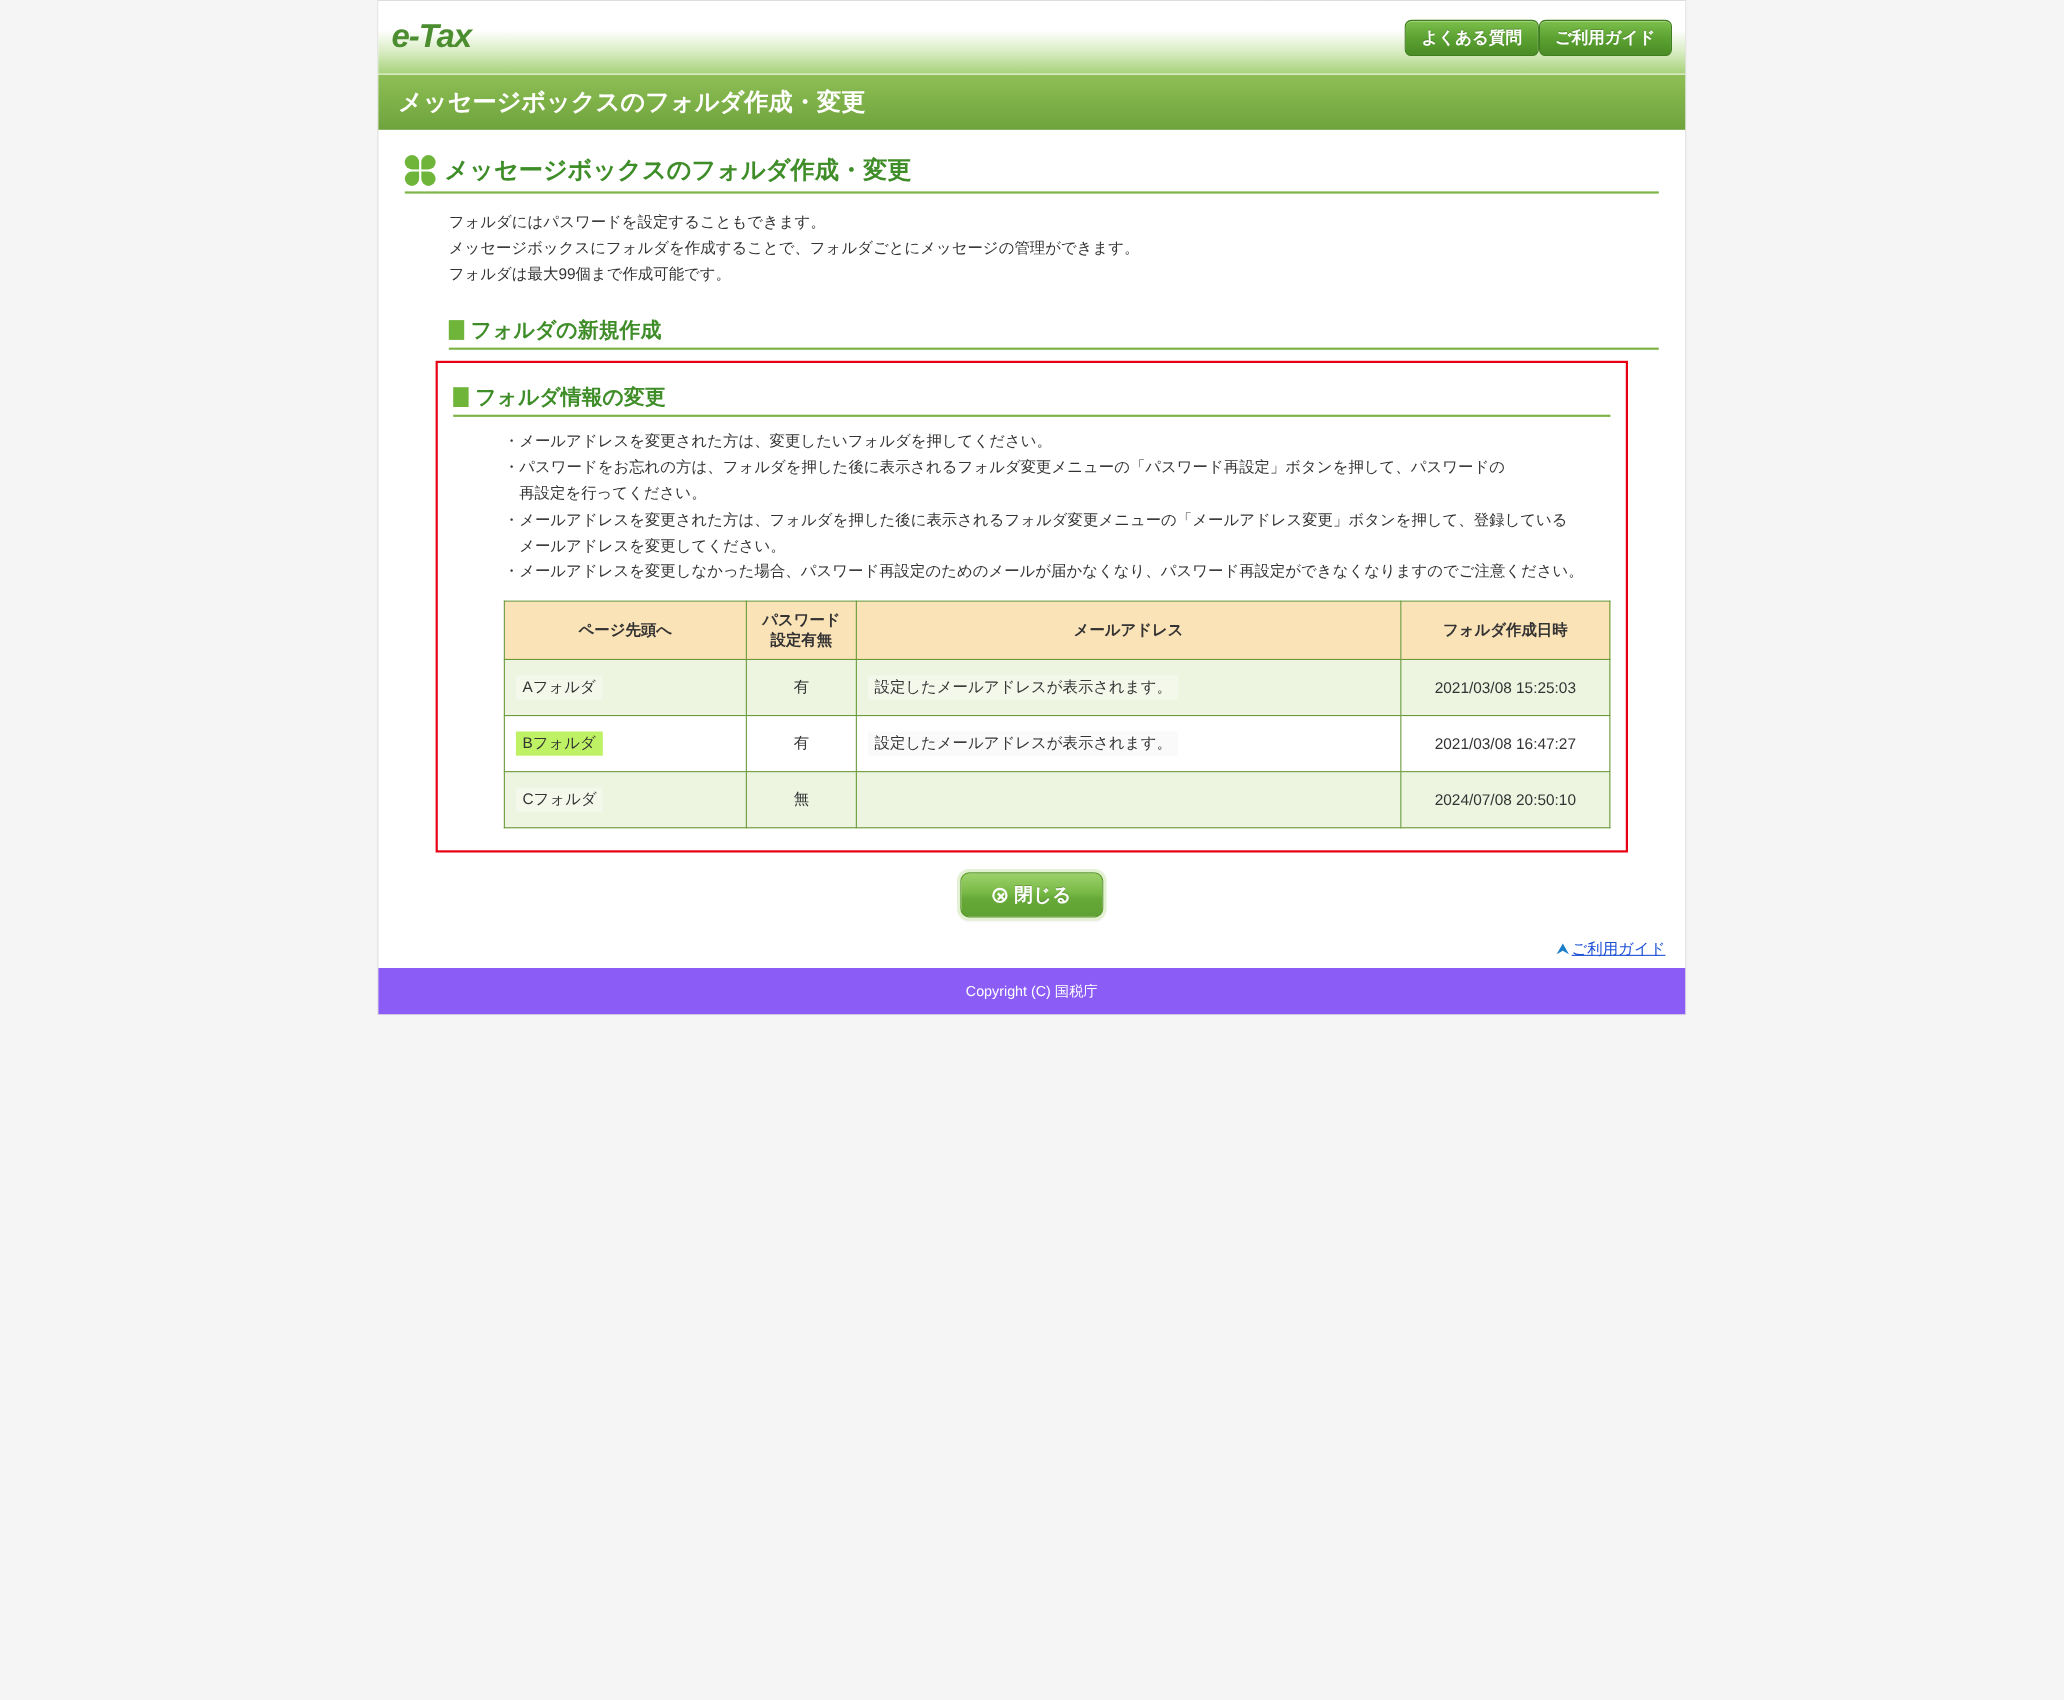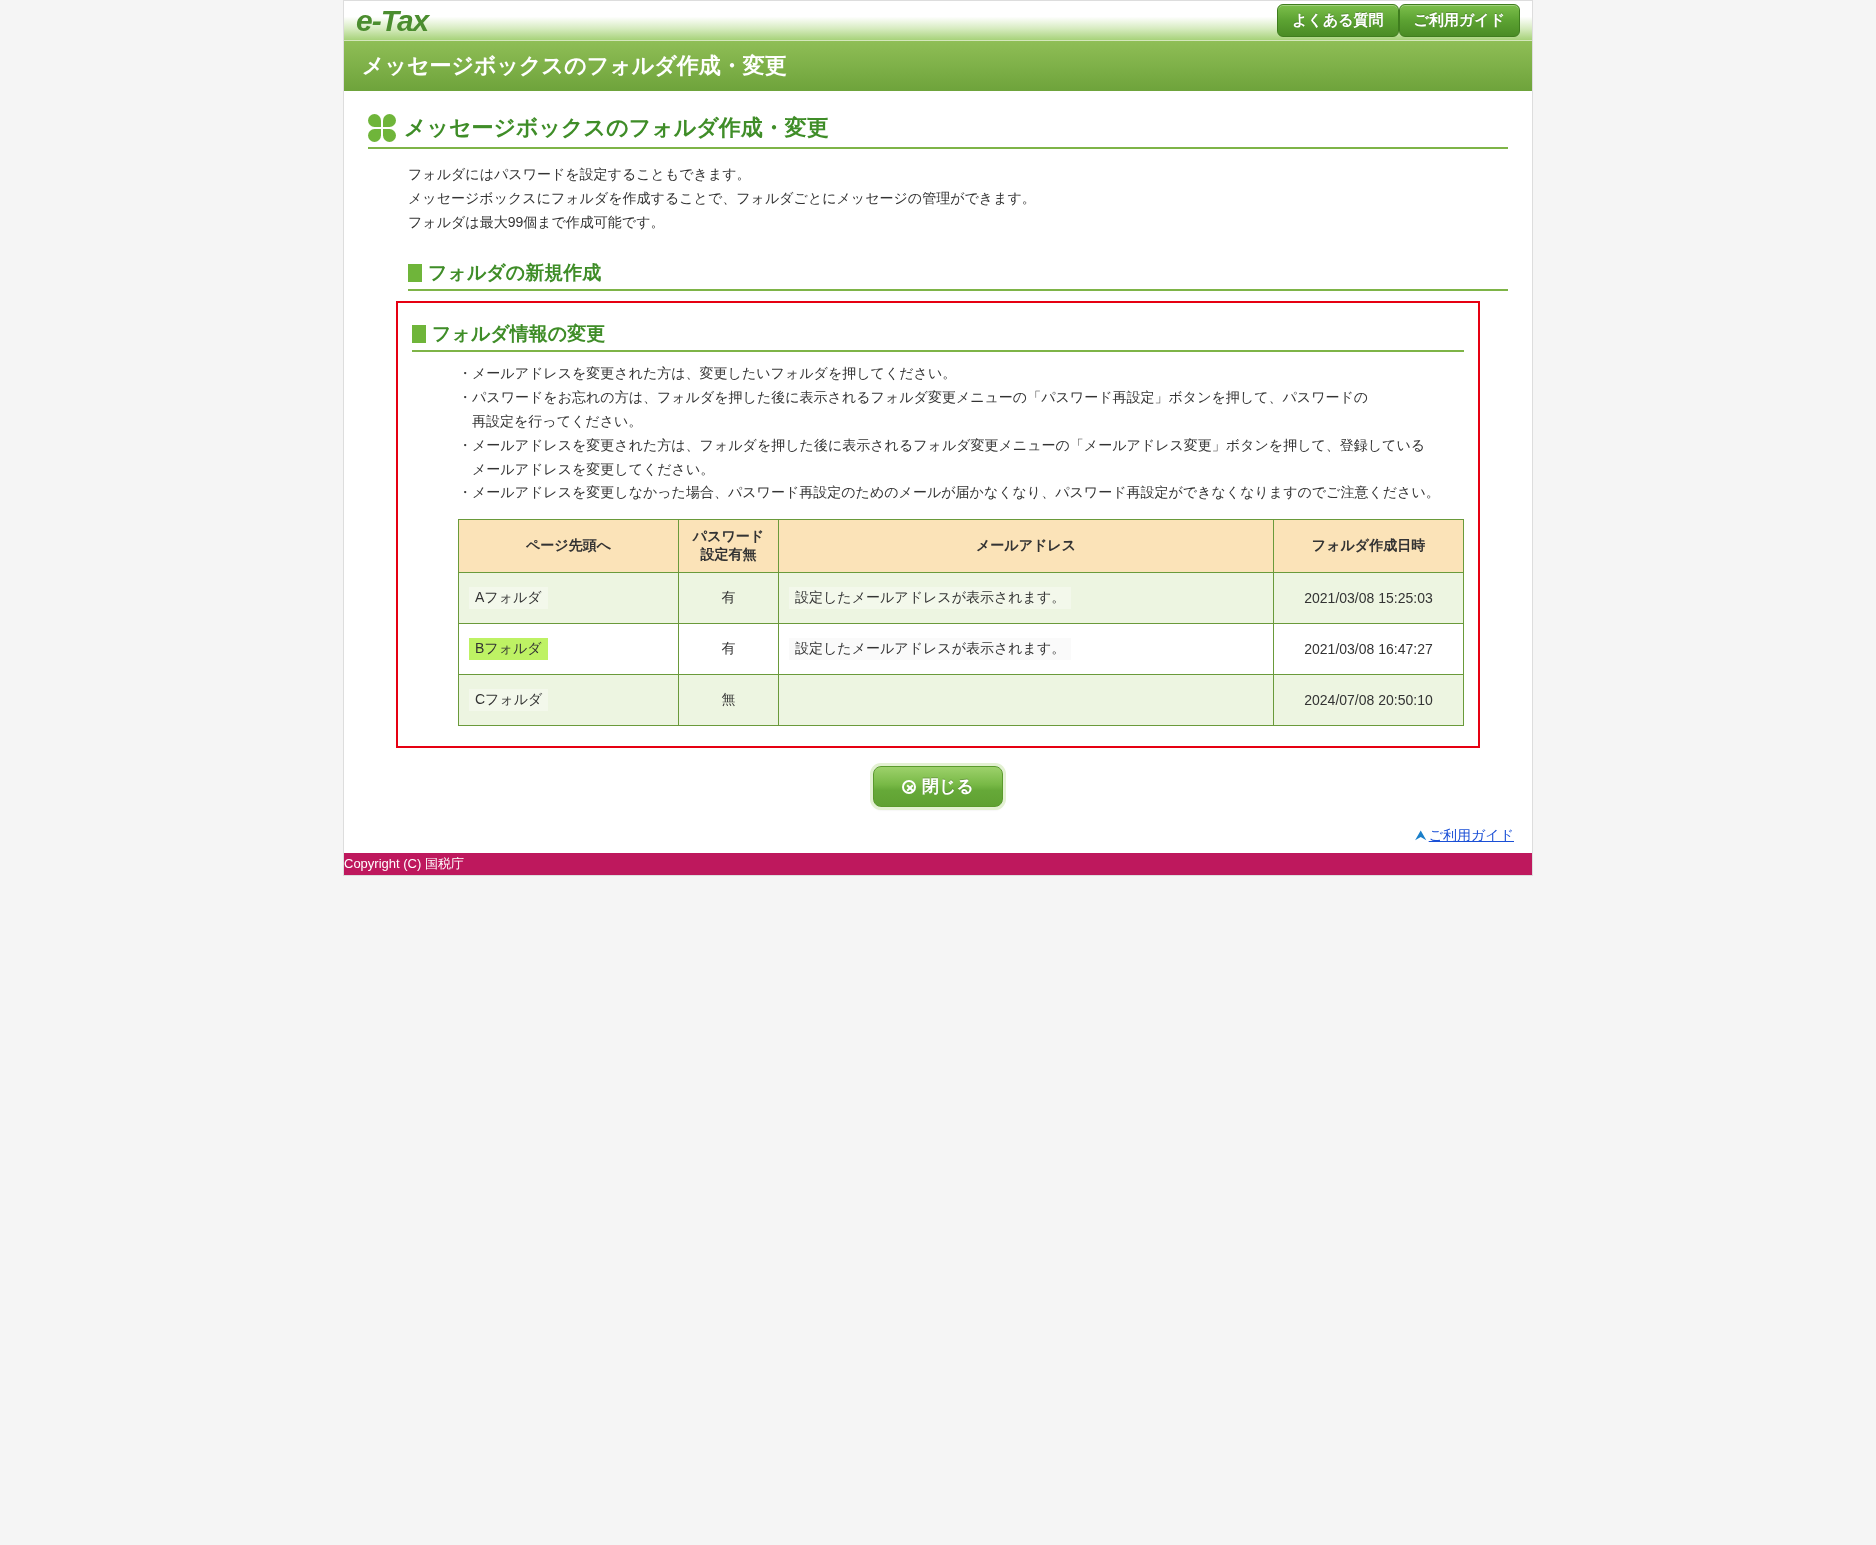--- a/index.html
+++ b/index.html
@@ -11,21 +11,21 @@
   }
   .page {
     width: 1190px;
     margin: 0 auto;
     background: #fff;
     border: 1px solid #ddd;
   }
 
   
   .topbar {
-    height: 40px;
+    height: 67px;
     background: linear-gradient(to bottom, #ffffff 0%, #ffffff 40%, #d8ecc2 70%, #a7d27a 100%);
     position: relative;
     border-bottom: 1px solid #d4e7bb;
     display: flex;
     align-items: center;
     padding: 0 12px;
   }
   .logo {
     font-size: 30px;
     font-weight: 700;
@@ -238,23 +238,24 @@
     font-size: 14px;
     cursor: pointer;
   }
   .pagetop .upicon {
     color: #1a7fc9;
     font-size: 14px;
     margin-right: 2px;
   }
 
   .footer {
-    background: #be185d;
-    color: #fff;
-    padding: 2px 0;
+    background: #8b5cf6;
+    color: #fff;
+    text-align: center;
+    padding: 12px 0;
     font-size: 13px;
   }
 </style>
 </head>
 <body>
 
 <div class="page">
 
   <div class="topbar">
     <div class="logo">e-Tax</div>

